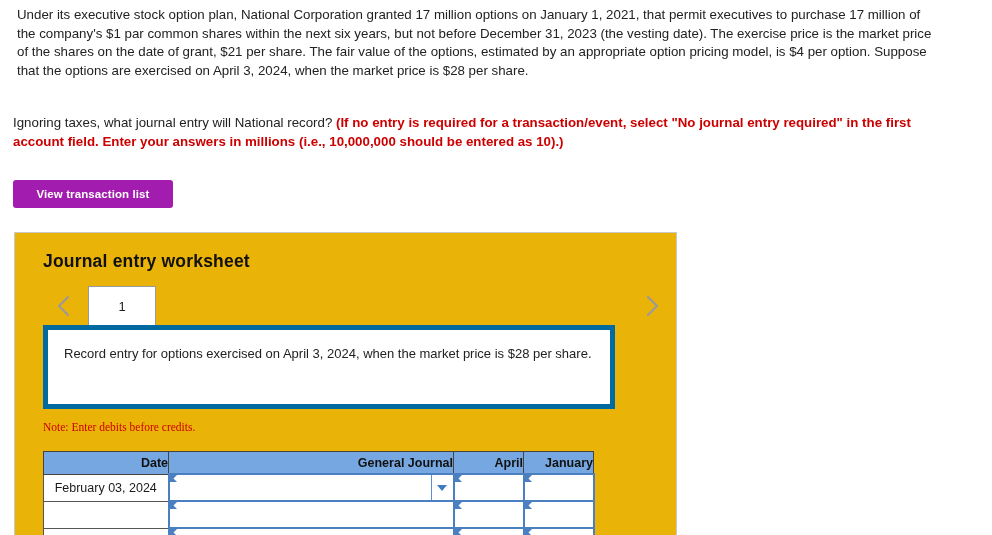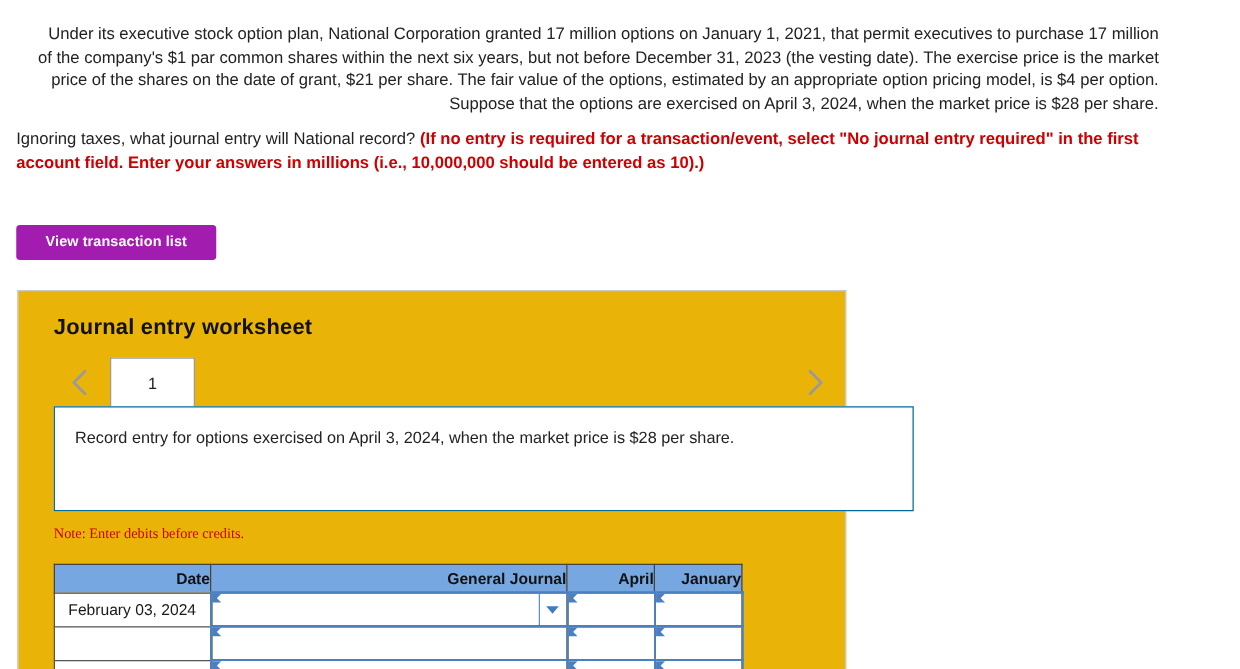--- a/index.html
+++ b/index.html
@@ -19,26 +19,26 @@
   
   .question {
     position: absolute;
     left: 13px;
     top: 2px;
     width: 930px;
     font-size: 13.3px;
     line-height: 18.5px;
     color: #222222;
   }
-  .question .p1 { margin: 16px; text-align: right; }
+  .question .p1 { margin: 4px; }
 
   .question-2 {
     position: absolute;
     left: 13px;
-    top: 102px;
+    top: 114px;
     width: 930px;
     font-size: 13.3px;
     line-height: 18.5px;
     color: #222222;
   }
   .red-bold {
     color: #cc0000;
     font-weight: bold;
   }
 
@@ -120,24 +120,24 @@
     align-items: center;
     justify-content: center;
     cursor: pointer;
   }
 
   
   .desc-box {
     position: absolute;
     left: 28px;
     top: 92px;
-    width: 688px;
+    width: 572px;
     height: 84px;
     background: #ffffff;
-    border: 1px solid #0369a1;
+    border: 5px solid #0369a1;
     box-sizing: border-box;
     padding: 14px 16px 0 16px;
     font-size: 13px;
     line-height: 19px;
     color: #222222;
   }
 
   
   .note {
     position: absolute;

